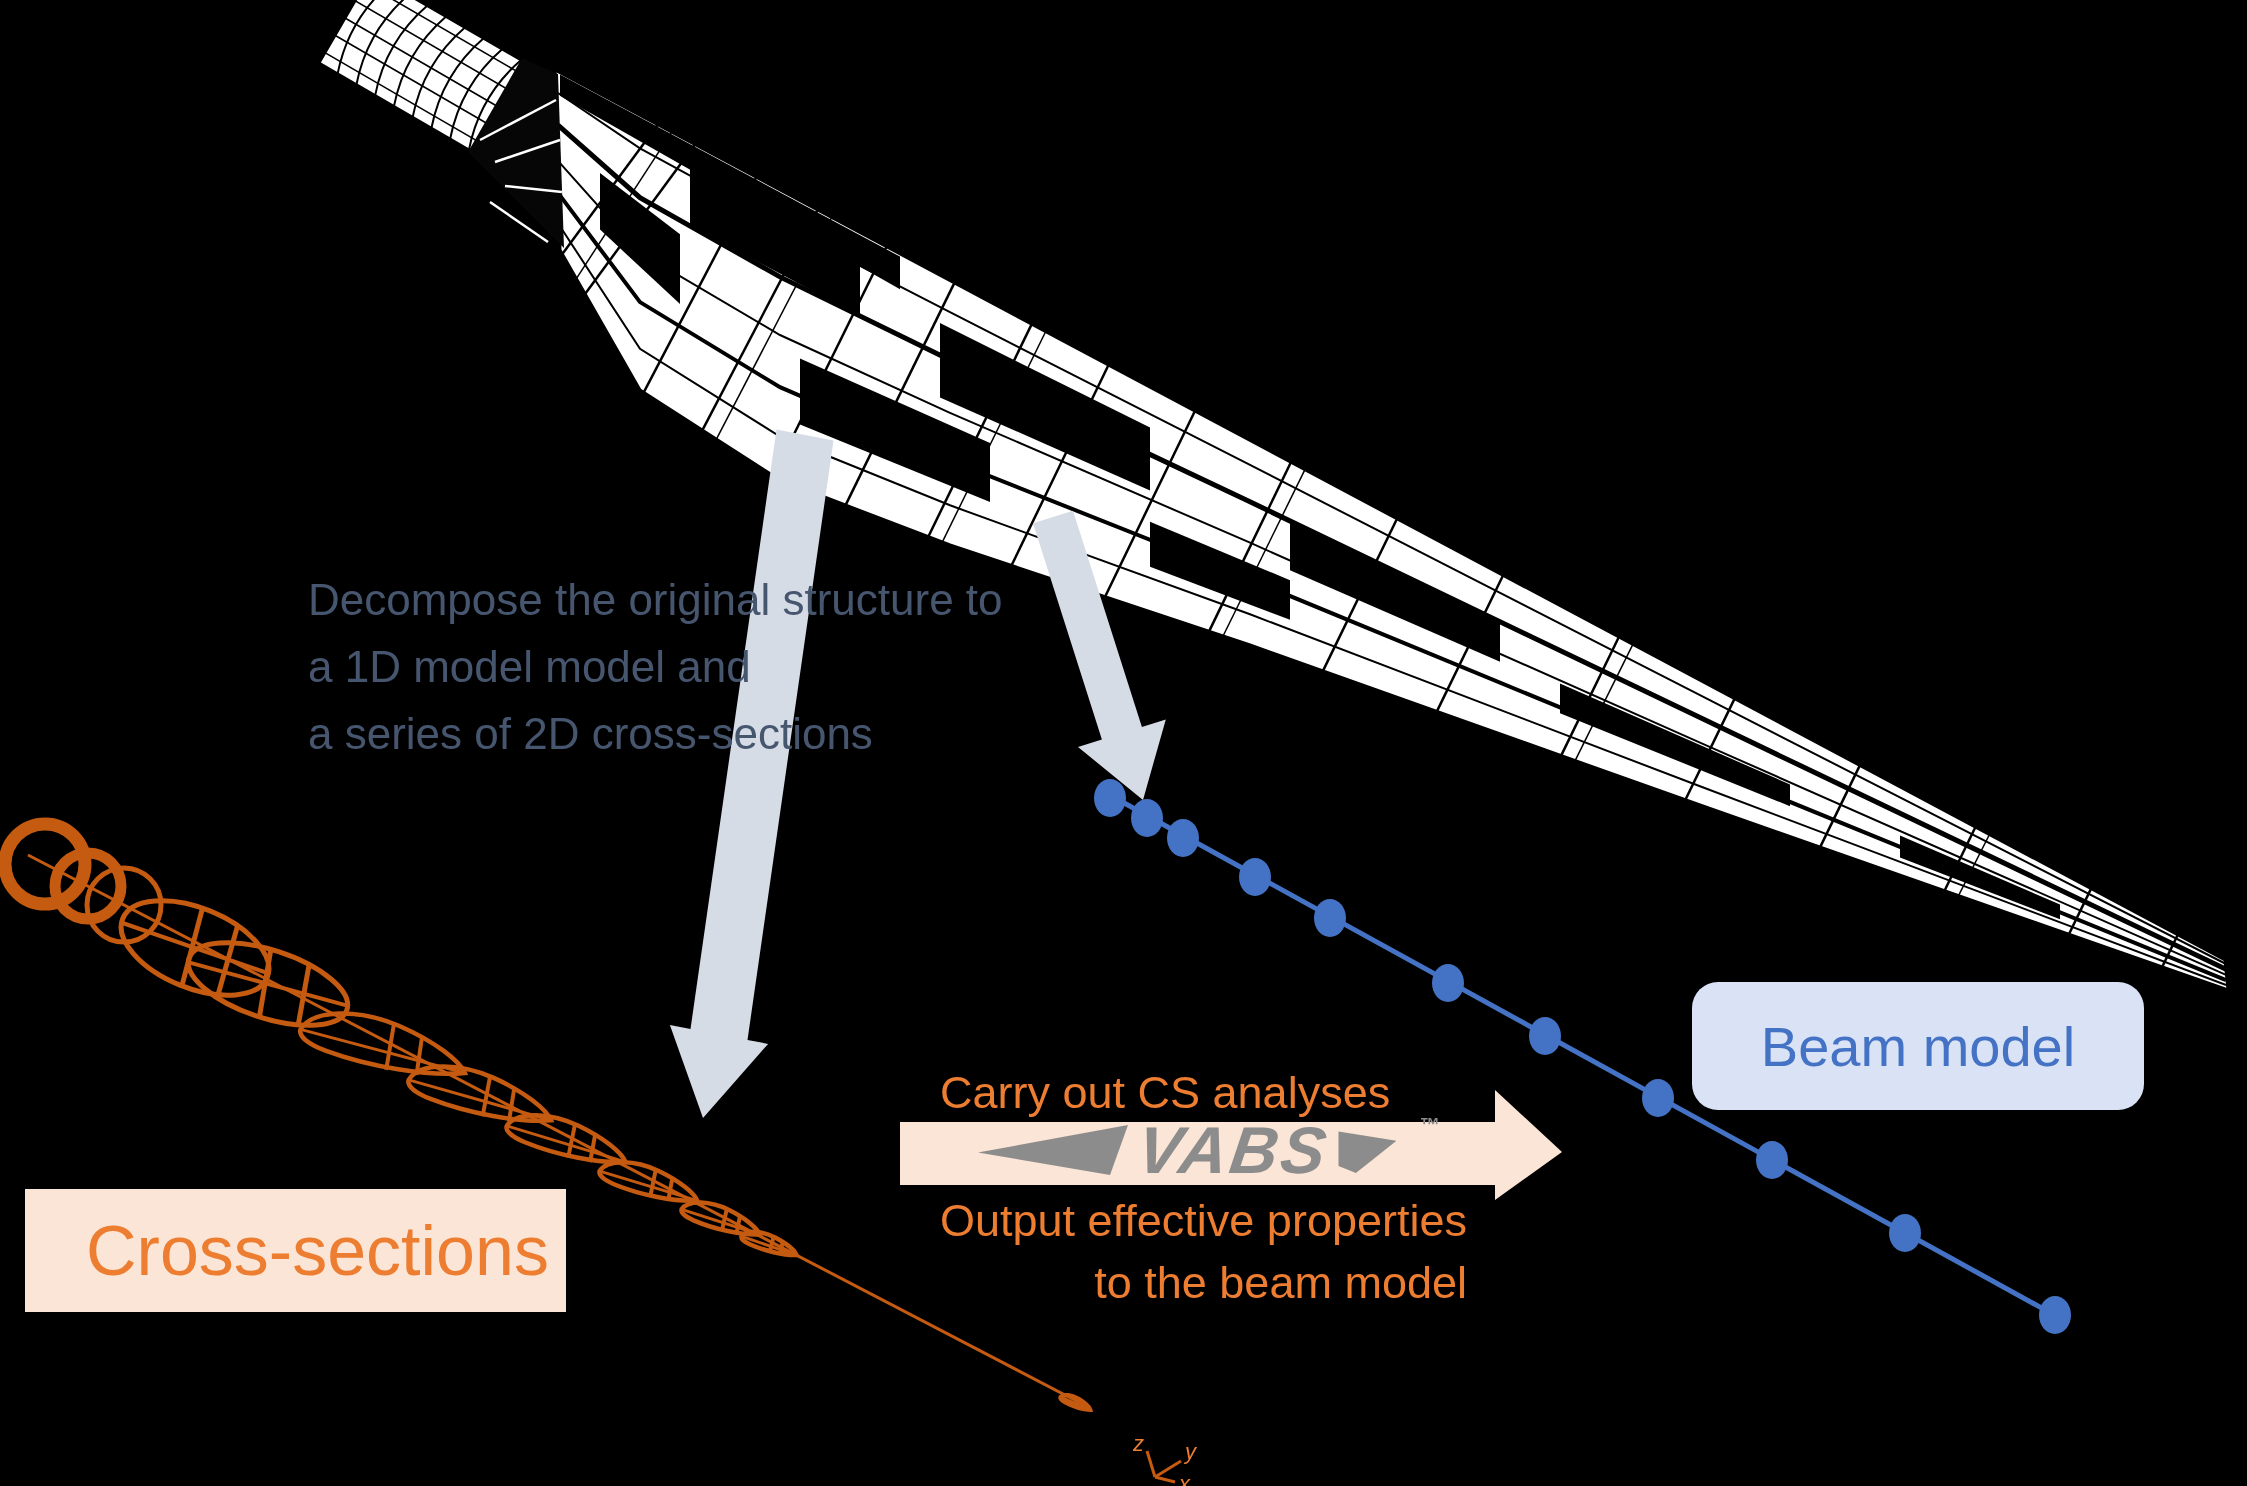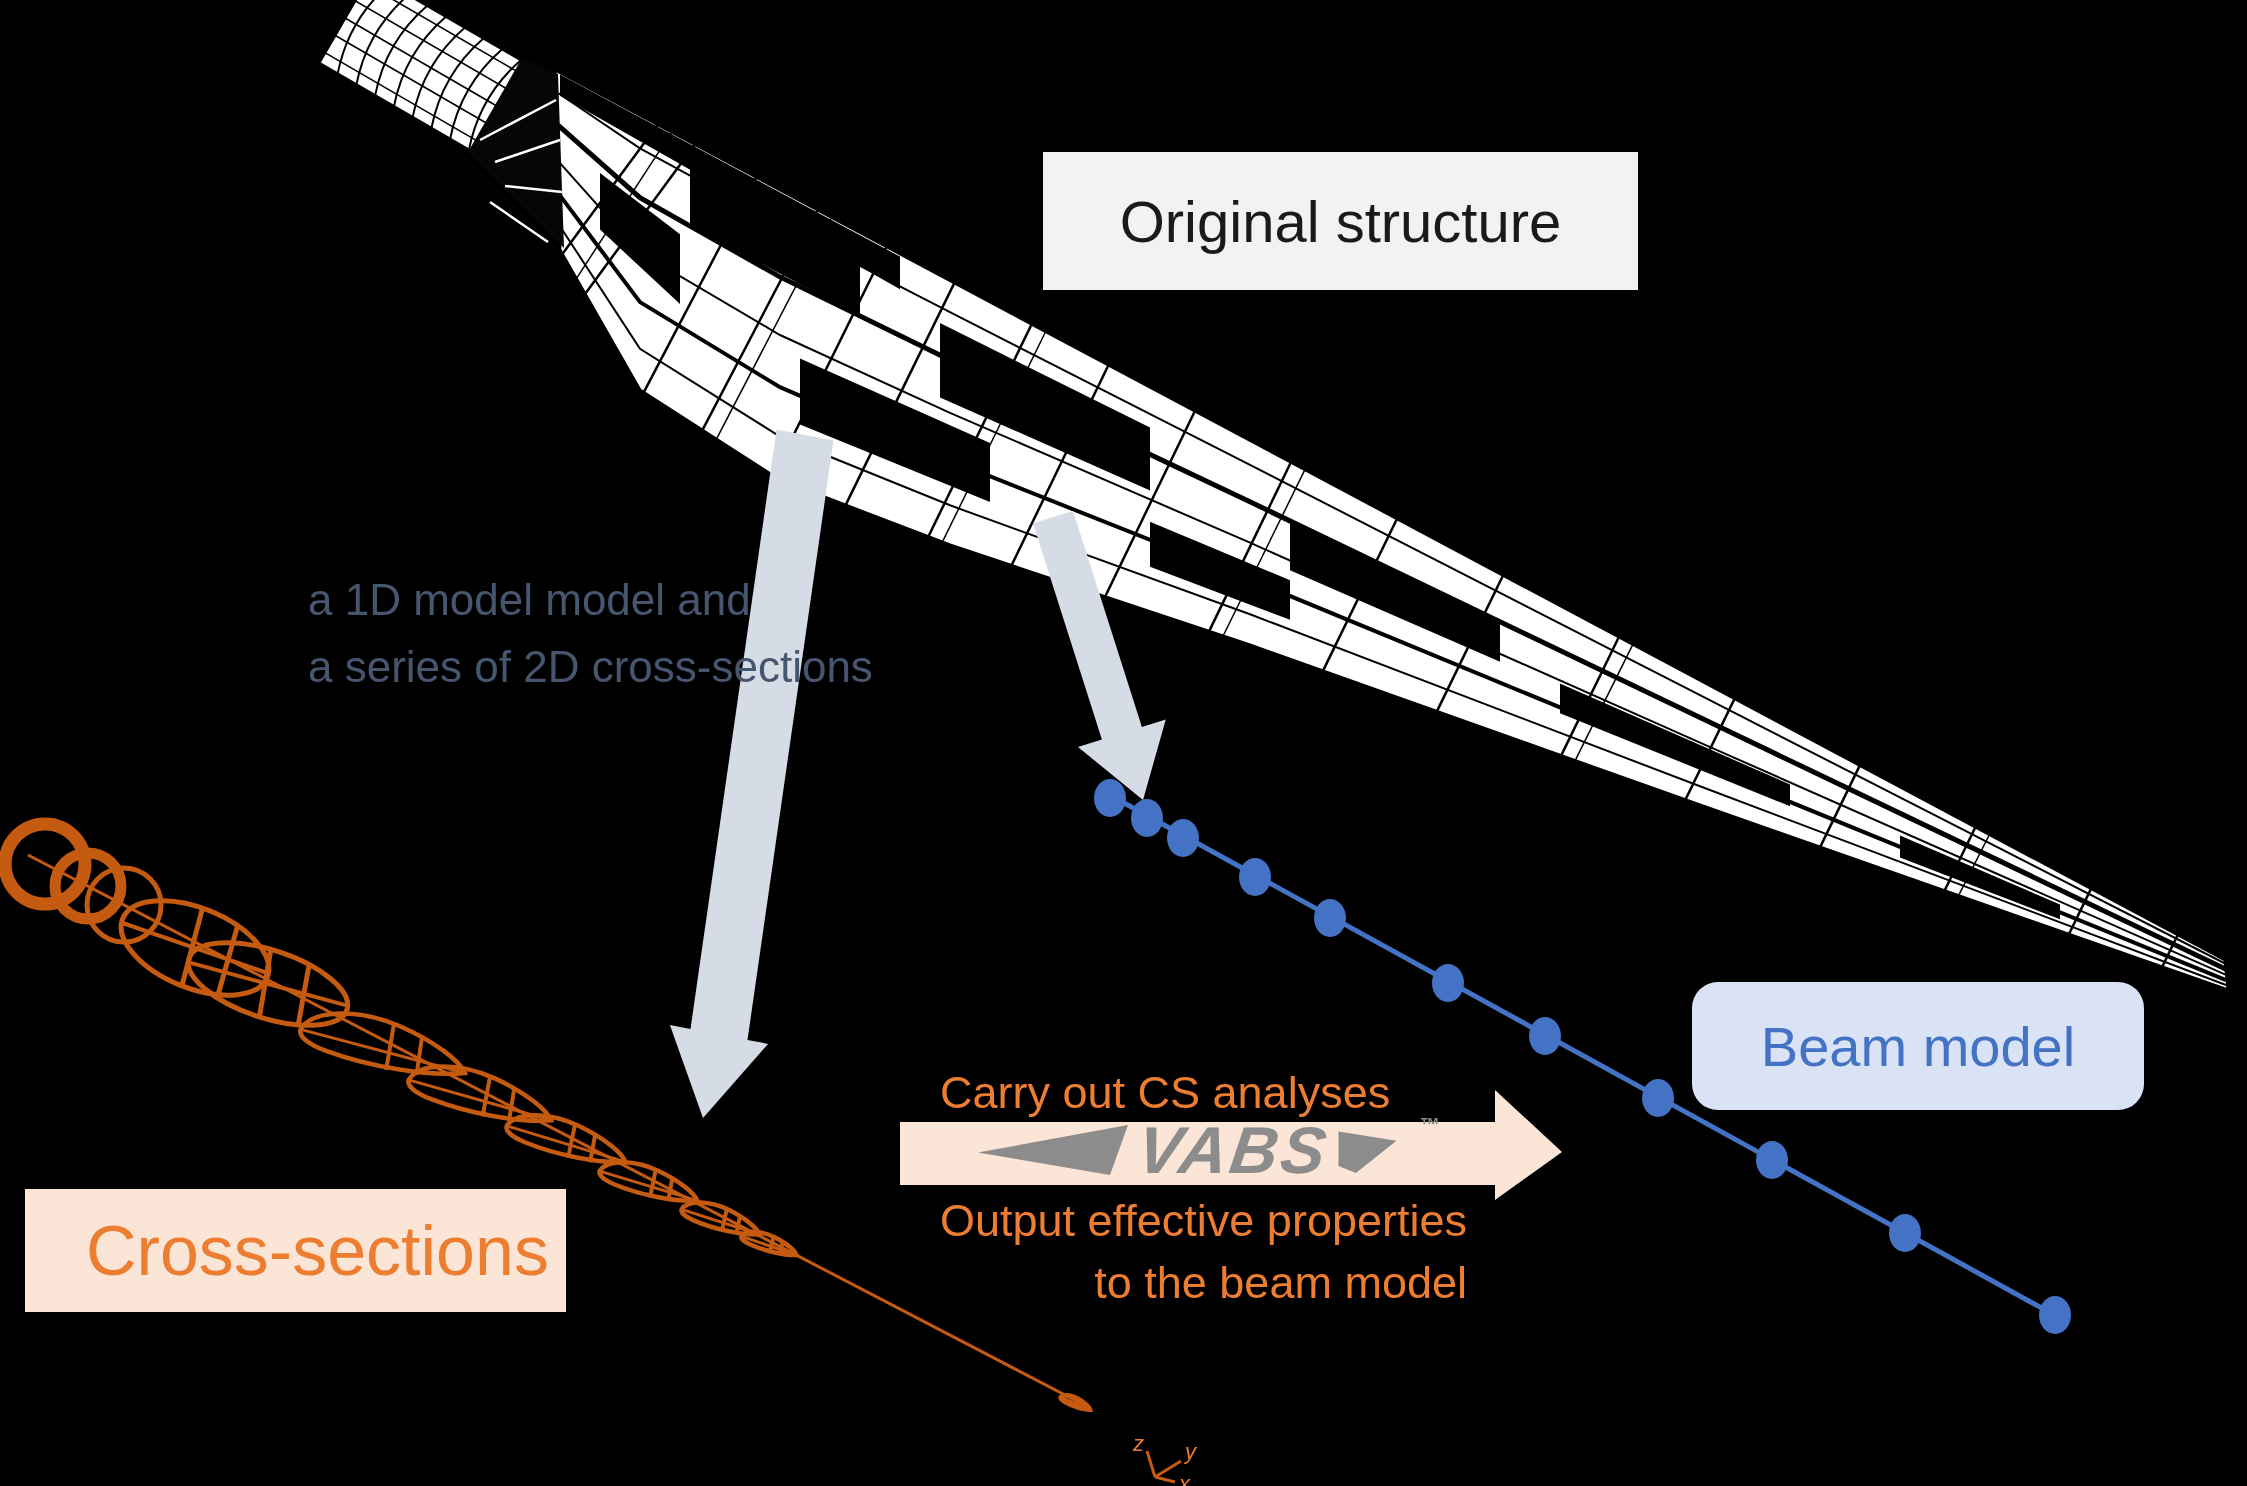--- a/index.html
+++ b/index.html
@@ -184,23 +184,23 @@
       <g>
         <line x1="1155" y1="1477" x2="1147" y2="1451" stroke="#c55a11" stroke-width="3"></line>
         <line x1="1155" y1="1477" x2="1181" y2="1461" stroke="#c55a11" stroke-width="3"></line>
         <line x1="1155" y1="1477" x2="1175" y2="1482" stroke="#c55a11" stroke-width="3"></line>
         <text x="1133" y="1451" fill="#ed7d31" font-size="22" font-style="italic" font-family="Liberation Sans, sans-serif">z</text>
         <text x="1185" y="1459" fill="#ed7d31" font-size="22" font-style="italic" font-family="Liberation Sans, sans-serif">y</text>
         <text x="1179" y="1491" fill="#ed7d31" font-size="22" font-style="italic" font-family="Liberation Sans, sans-serif">x</text>
       </g>
     </svg>
 
-  <div class="abs box" id="orig-box">Original structure</div>
 
   <div class="abs" id="decompose">
+    <div>Decompose the original structure to</div>
     <div>a 1D model model and</div>
     <div>a series of 2D cross-sections</div>
   </div>
 
   <div class="abs box" id="cross-box">Cross-sections</div>
 
   <div class="abs box" id="beam-box">Beam model</div>
 
   <div class="abs orange-note" id="carry">Carry out CS analyses</div>
 

